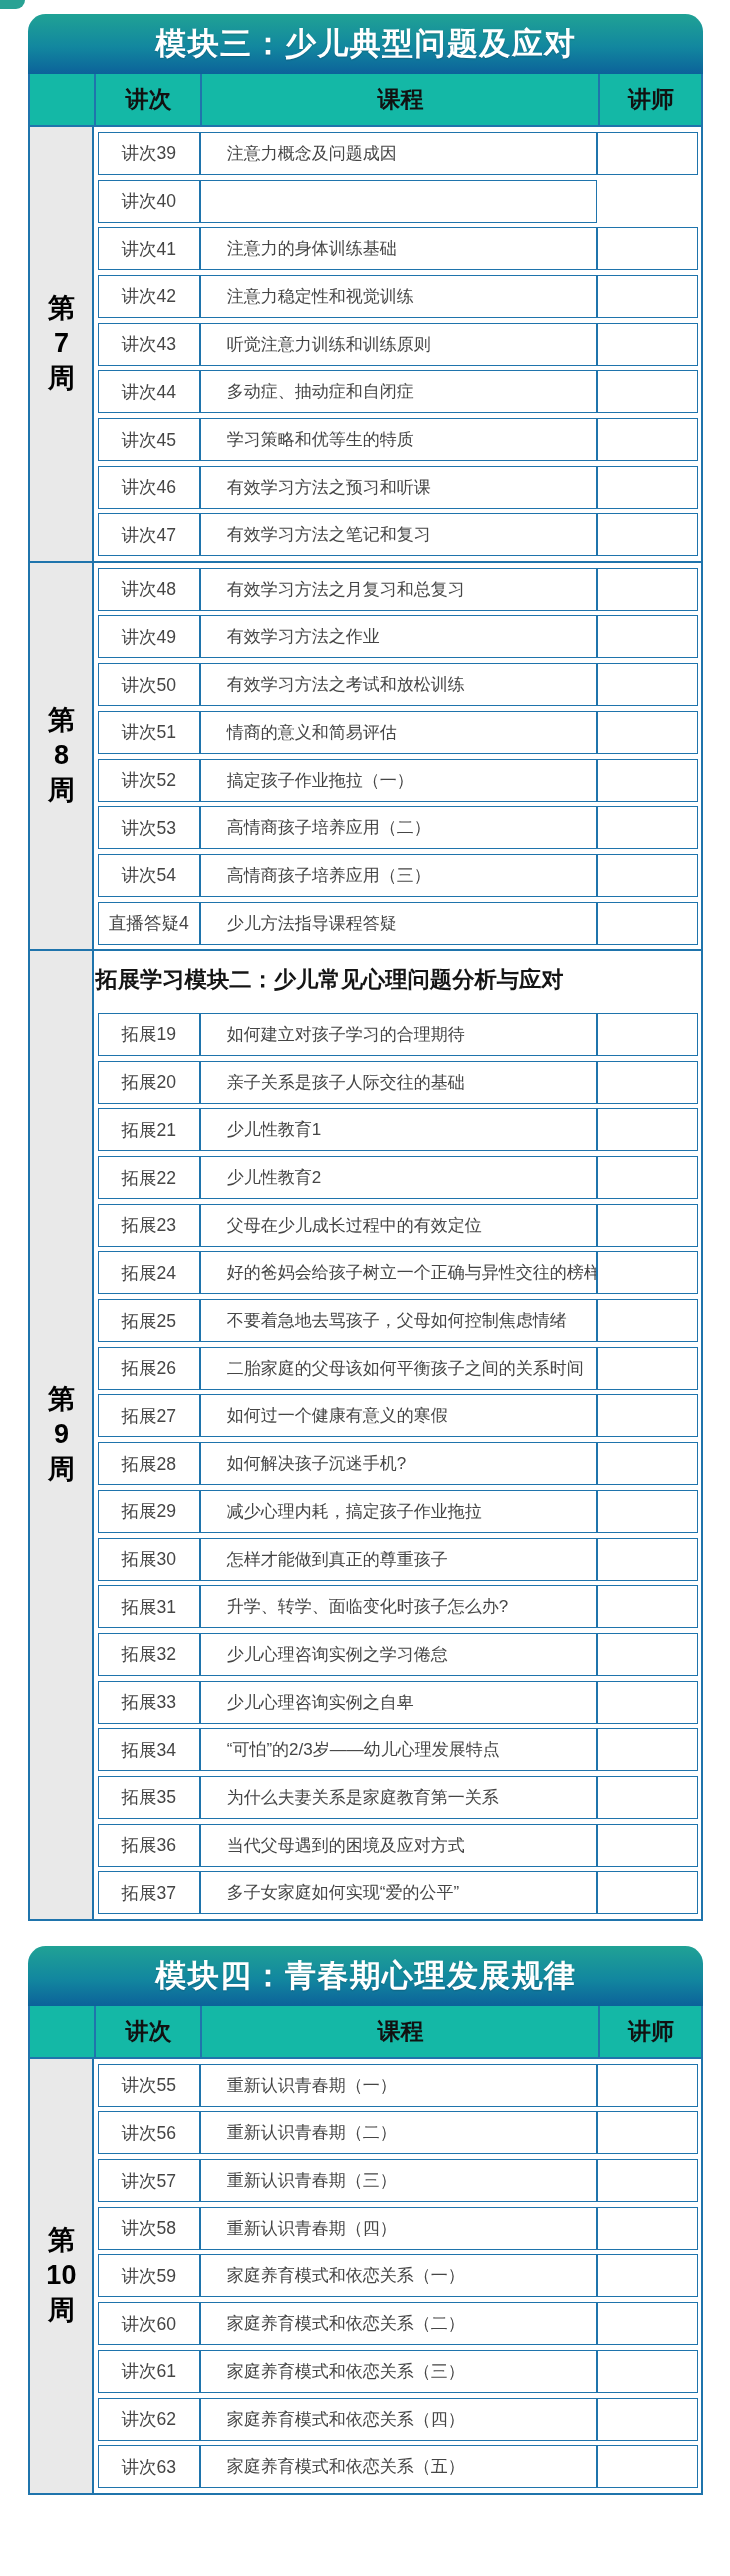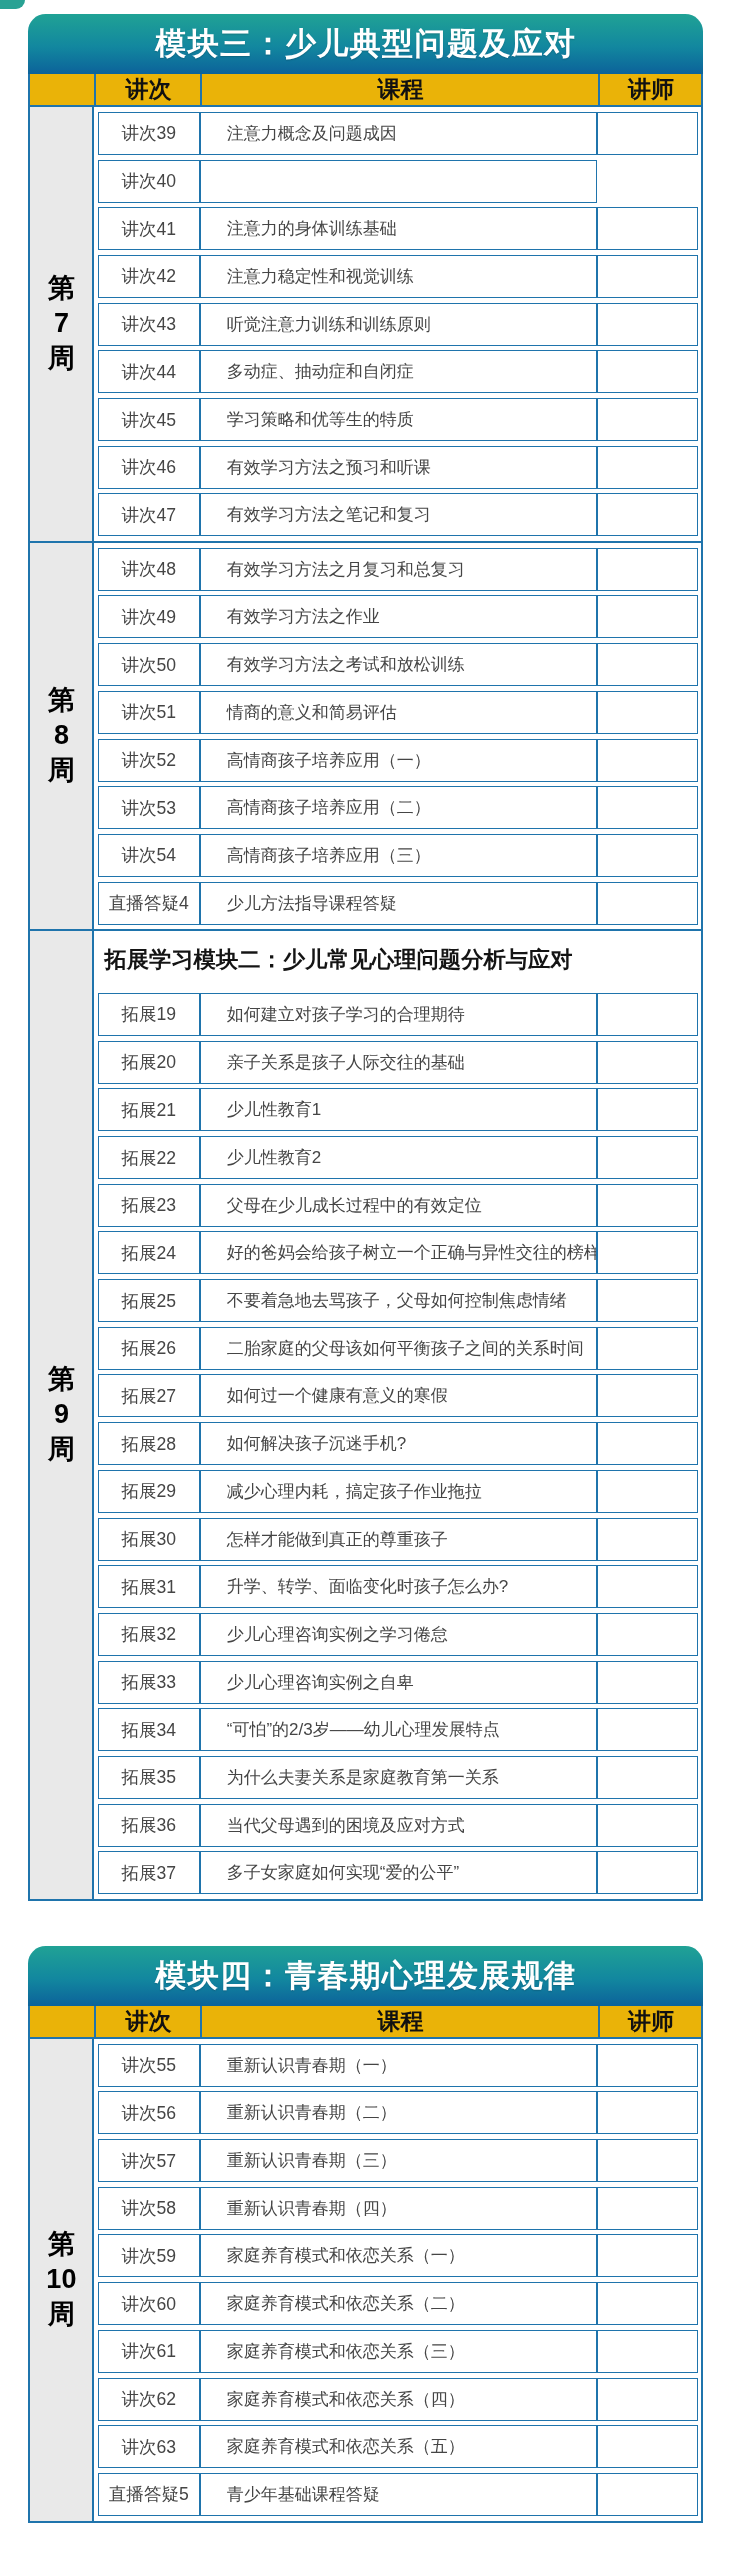--- a/index.html
+++ b/index.html
@@ -18,37 +18,37 @@
   .module-header{
     height:60px;border-radius:17.6px 17.6px 0 0;
     background:linear-gradient(180deg,#20A295 0%,#12879F 55%,#0C629A 100%);
     display:flex;align-items:center;justify-content:center;
     color:#ffffff;font-size:31px;font-weight:bold;letter-spacing:1.4px;
     text-shadow:0 0.7px 1.4px rgba(0,0,0,0.18);
   }
   .table{border:2px solid #1F74AC;border-top:none;background:#ffffff;}
   .col-header{
     display:grid;grid-template-columns:64px 106px 1fr 103px;
-    background:#eab308;height:31px;
+    background:#14b8a6;height:51px;
   }
   .hcell{
     display:flex;align-items:center;justify-content:center;
     font-weight:bold;font-size:23px;color:#111111;
   }
   .hcell + .hcell{border-left:2px solid #1F74AC;}
   .block{display:grid;grid-template-columns:64px 1fr;border-top:2px solid #1F74AC;}
   .week-cell{
     background:#E9E9E9;border-right:2px solid #1F74AC;
     display:flex;flex-direction:column;align-items:center;justify-content:center;
     gap:5.4px;font-weight:bold;font-size:27px;color:#000000;line-height:1.1;
   }
   .block-right{background:#ffffff;min-width:0;}
   .section-header{
     height:57px;display:flex;align-items:center;
-    padding-left:10px;font-size:22.3px;font-weight:bold;color:#141414;
+    padding-left:1px;font-size:22.3px;font-weight:bold;color:#141414;
     white-space:nowrap;overflow:hidden;
   }
   .rows{display:flex;flex-direction:column;gap:4.7px;padding:4.7px 3.4px;}
   .row{display:grid;grid-template-columns:102px 397px 1fr;border-radius:12px;}
   .cell{
     background:#ffffff;border:1.4px solid #1F74AC;height:43px;
     display:flex;align-items:center;box-sizing:border-box;
     font-size:17.6px;color:#454545;white-space:nowrap;overflow:hidden;
   }
   .cell.lecture{justify-content:center;}
@@ -149,21 +149,21 @@
                 <div class="cell course">有效学习方法之考试和放松训练</div>
                 <div class="cell teacher"></div>
               </div>
               <div class="row">
                 <div class="cell lecture">讲次51</div>
                 <div class="cell course">情商的意义和简易评估</div>
                 <div class="cell teacher"></div>
               </div>
               <div class="row">
                 <div class="cell lecture">讲次52</div>
-                <div class="cell course">高情商孩子培养应用（一）</div>
+                <div class="cell course">搞定孩子作业拖拉（一）</div>
                 <div class="cell teacher"></div>
               </div>
               <div class="row">
                 <div class="cell lecture">讲次53</div>
                 <div class="cell course">高情商孩子培养应用（二）</div>
                 <div class="cell teacher"></div>
               </div>
               <div class="row">
                 <div class="cell lecture">讲次54</div>
                 <div class="cell course">高情商孩子培养应用（三）</div>
@@ -346,24 +346,19 @@
               <div class="row">
                 <div class="cell lecture">讲次62</div>
                 <div class="cell course">家庭养育模式和依恋关系（四）</div>
                 <div class="cell teacher"></div>
               </div>
               <div class="row">
                 <div class="cell lecture">讲次63</div>
                 <div class="cell course">家庭养育模式和依恋关系（五）</div>
                 <div class="cell teacher"></div>
               </div>
-              <div class="row">
-                <div class="cell lecture">直播答疑5</div>
-                <div class="cell course">青少年基础课程答疑</div>
-                <div class="cell teacher"></div>
-              </div>
             </div>
           </div>
         </div>
       </div>
   </div>
 </section>
 
 
 </body></html>

